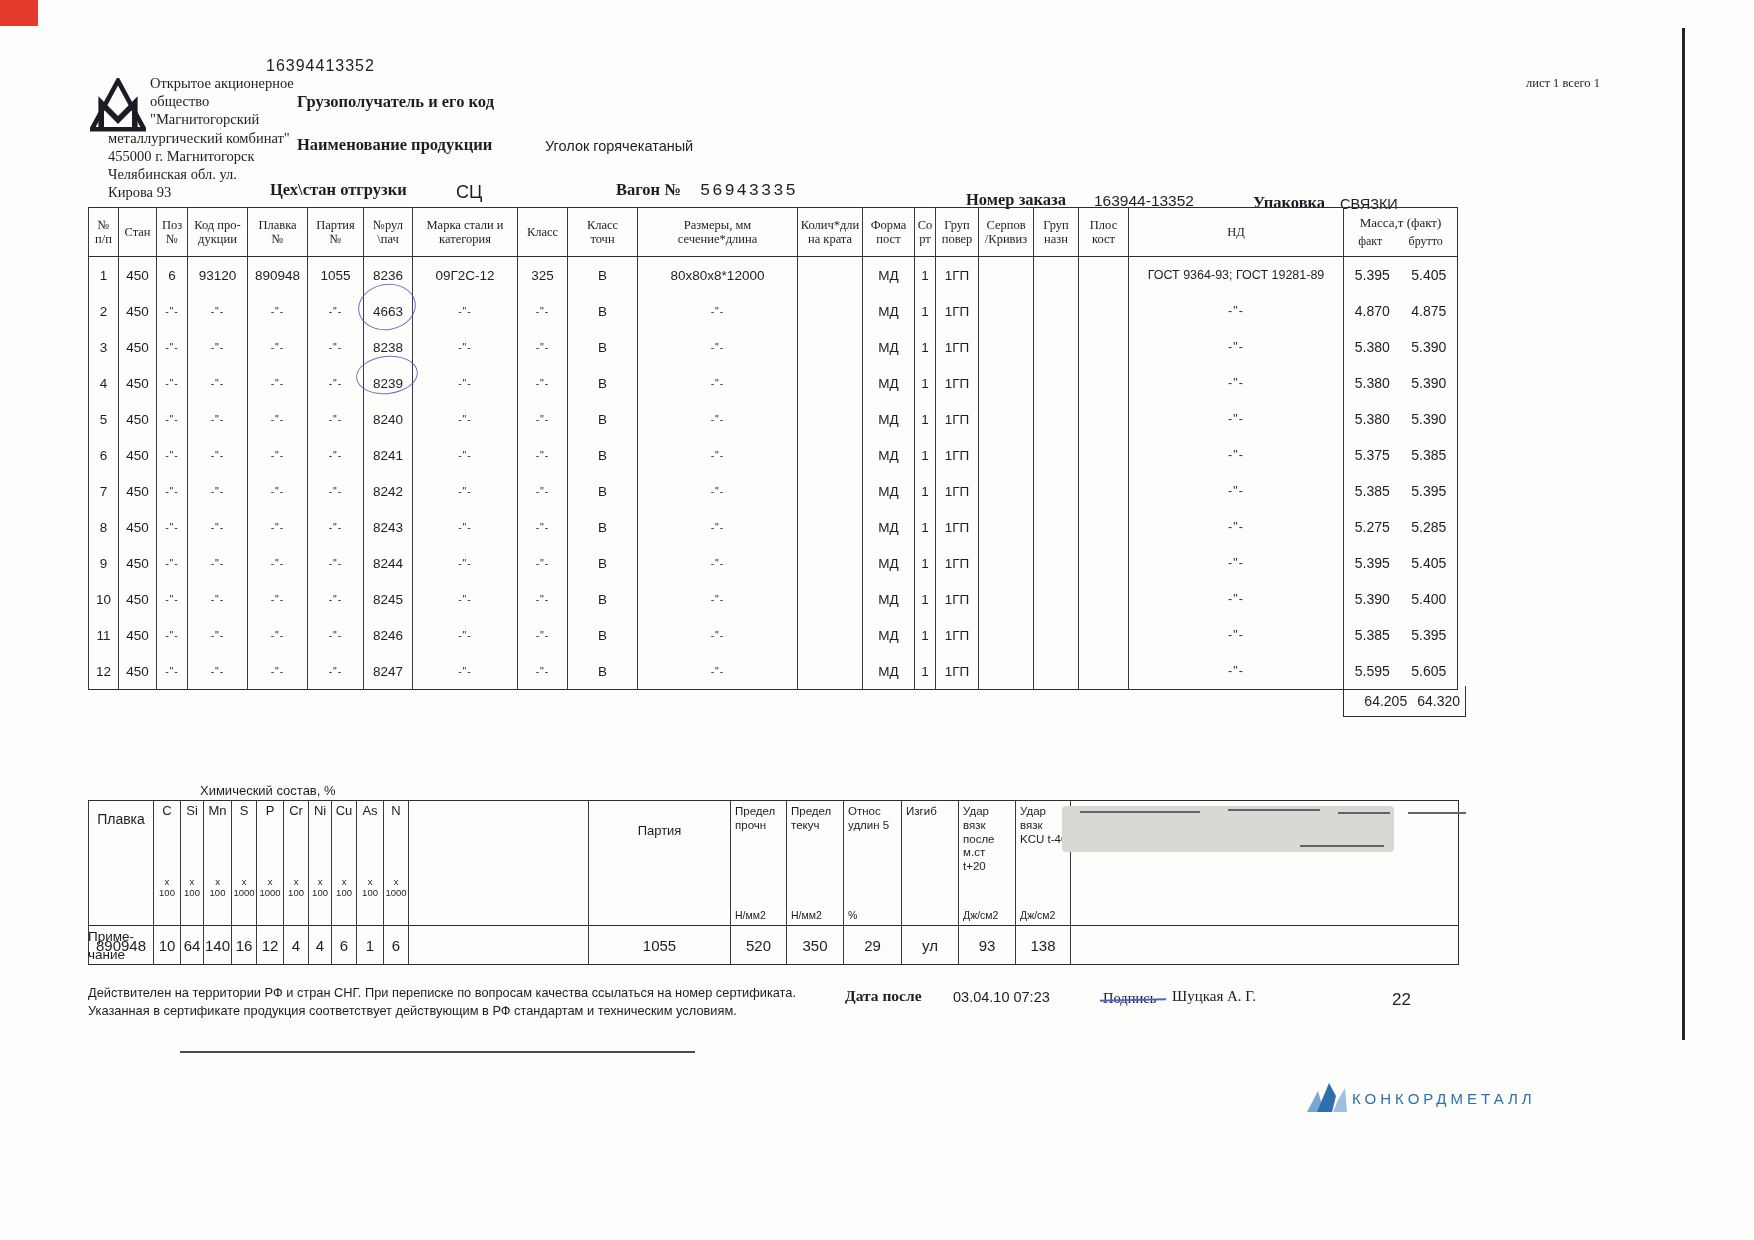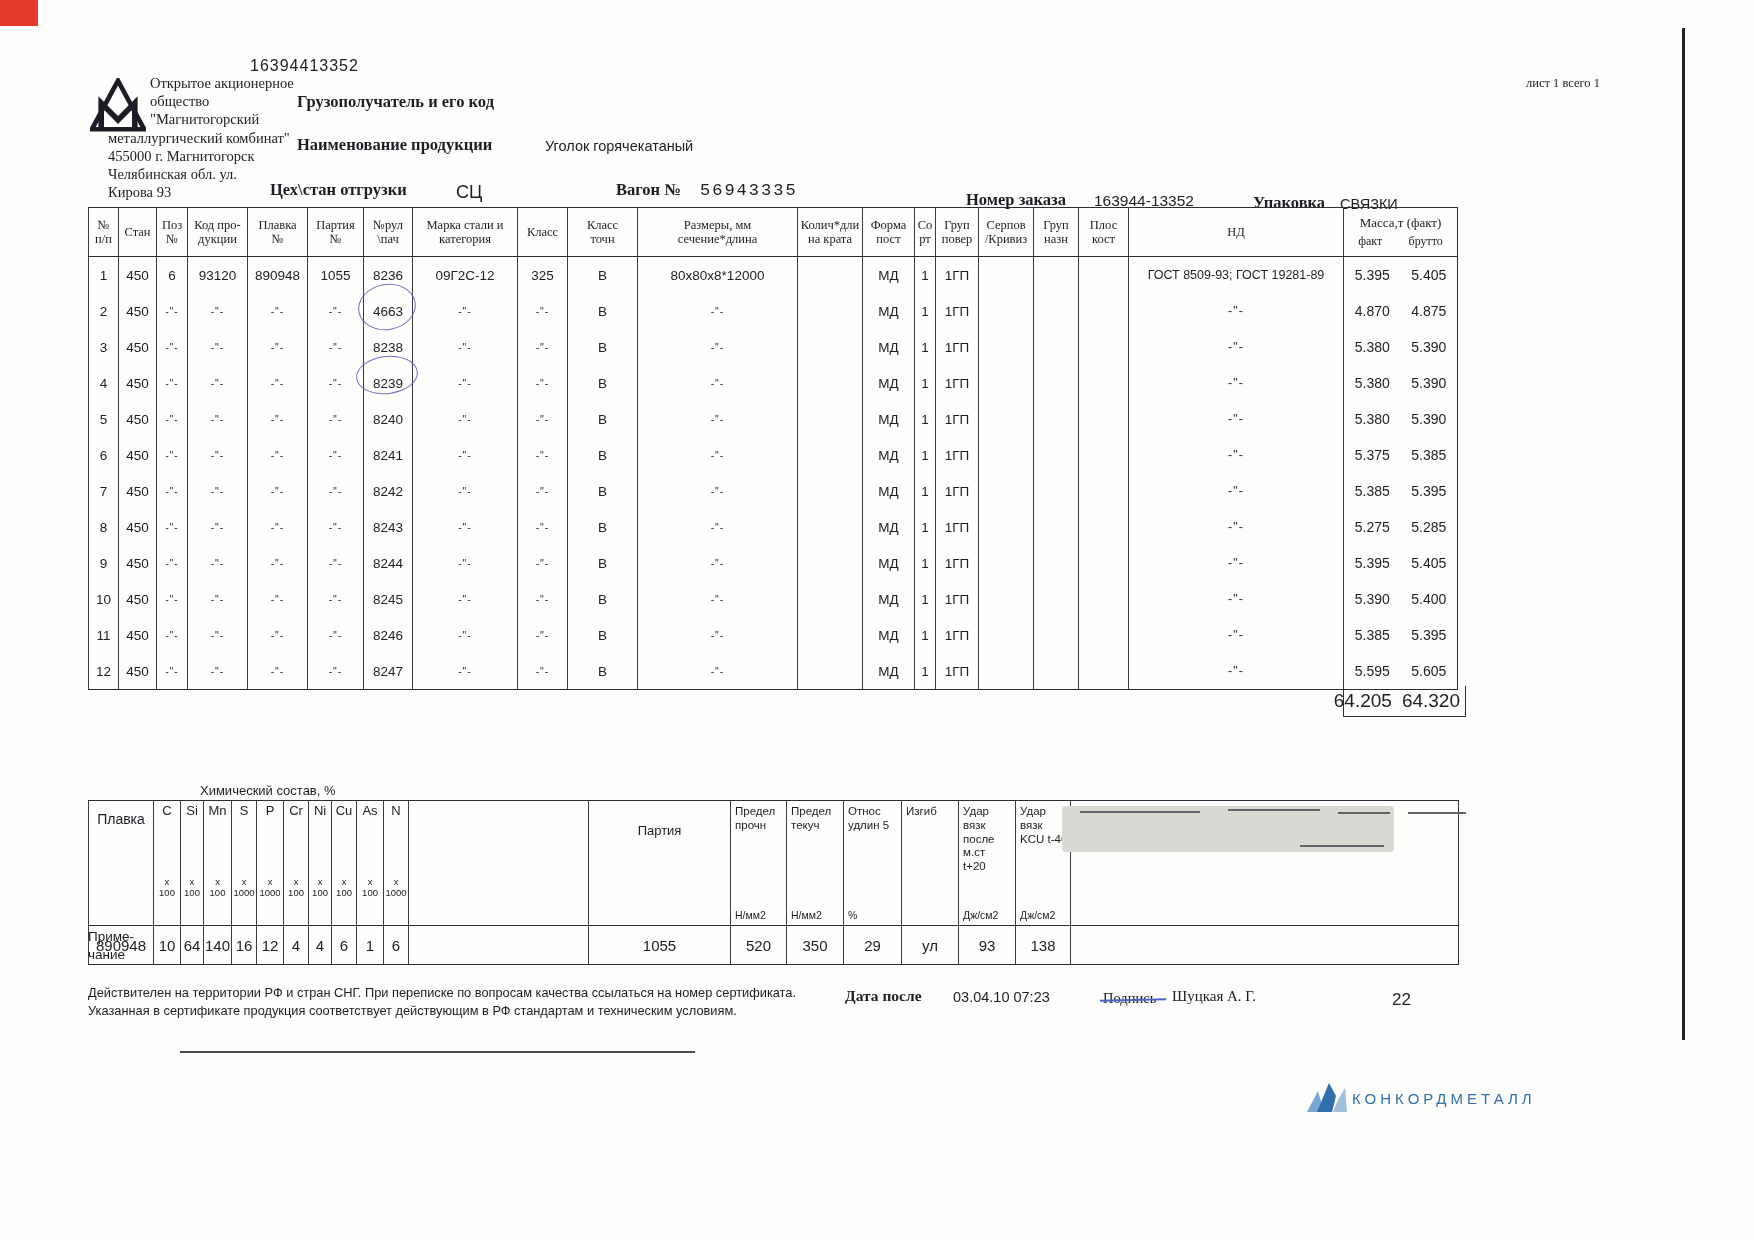--- a/index.html
+++ b/index.html
@@ -4,21 +4,21 @@
 <style>
   html,body{margin:0;padding:0;background:#ffffff;}
   #page{position:relative;width:1754px;height:1240px;background:#fdfdfb;
         font-family:"Liberation Serif",serif;color:#1d1d26;overflow:hidden;}
   .abs{position:absolute;}
   .sans{font-family:"Liberation Sans",sans-serif;}
   .mono{font-family:"Liberation Mono",monospace;}
   .b{font-weight:bold;}
 
   
-  .doc-num{font-size:16px;letter-spacing:1px;}
+  .doc-num{font-size:16px;letter-spacing:1px;margin-left:16px;}
   .title-row{display:flex;align-items:baseline;}
   .cert-title{font-size:19px;font-weight:bold;letter-spacing:1px;}
   .cert-no{font-size:19px;letter-spacing:2px;margin-left:12px;}
   .sheet{font-size:12.5px;}
   .lbl{font-size:16.5px;font-weight:bold;}
   .val{font-size:18px;}
   .company{font-size:14.5px;line-height:18px;}
 
   
   #main-table{border-collapse:collapse;table-layout:fixed;border:1.6px solid #2c2c34;}
@@ -28,21 +28,21 @@
   #main-table td{border-left:1px solid #3a3a42;font-family:"Liberation Sans",sans-serif;
         font-size:13.5px;text-align:center;height:36px;padding:0 1px;overflow:hidden;}
   #main-table td.ditto{font-size:10.5px;letter-spacing:1px;color:#2b2b33;}
   #main-table td.nd{font-size:12.5px;}
   #main-table td.mass{font-size:14px;}
   #main-table td.nob{border-left:none;}
   .mass-th .mass-title{font-size:13px;}
   .mass-th .mass-sub{display:flex;justify-content:space-around;font-size:12px;margin-top:4px;}
   #totals-box{display:flex;justify-content:flex-end;gap:10px;align-items:center;
         border:1.6px solid #2c2c34;border-top:none;padding-right:5px;
-        font-family:"Liberation Sans",sans-serif;font-size:19px;}
+        font-family:"Liberation Sans",sans-serif;font-size:14px;}
 
   
   #chem-table{border-collapse:collapse;table-layout:fixed;border:1.6px solid #2c2c34;
         font-family:"Liberation Sans",sans-serif;}
   #chem-table th{border-left:1px solid #3a3a42;border-bottom:1.5px solid #2c2c34;
         font-weight:normal;vertical-align:top;height:100px;padding:2px 1px;}
   #chem-table td{border-left:1px solid #3a3a42;height:36px;text-align:center;font-size:15px;}
   .el-cell{display:flex;flex-direction:column;justify-content:space-between;height:96px;align-items:center;}
   .el-sym{font-size:13px;}
   .el-mult{font-size:9.5px;line-height:1.15;text-align:center;}
@@ -190,21 +190,21 @@
             <td>325</td>
             <td>В</td>
             <td>80x80x8*12000</td>
             <td></td>
             <td>МД</td>
             <td>1</td>
             <td>1ГП</td>
             <td></td>
             <td></td>
             <td></td>
-            <td class="nd">ГОСТ 8509-93; ГОСТ 19281-89</td>
+            <td class="nd">ГОСТ 9364-93; ГОСТ 19281-89</td>
             <td class="mass">5.395</td>
             <td class="mass nob">5.405</td>
           </tr>
           <tr>
             <td>2</td>
             <td>450</td>
             <td class="ditto">-"-</td>
             <td class="ditto">-"-</td>
             <td class="ditto">-"-</td>
             <td class="ditto">-"-</td>

